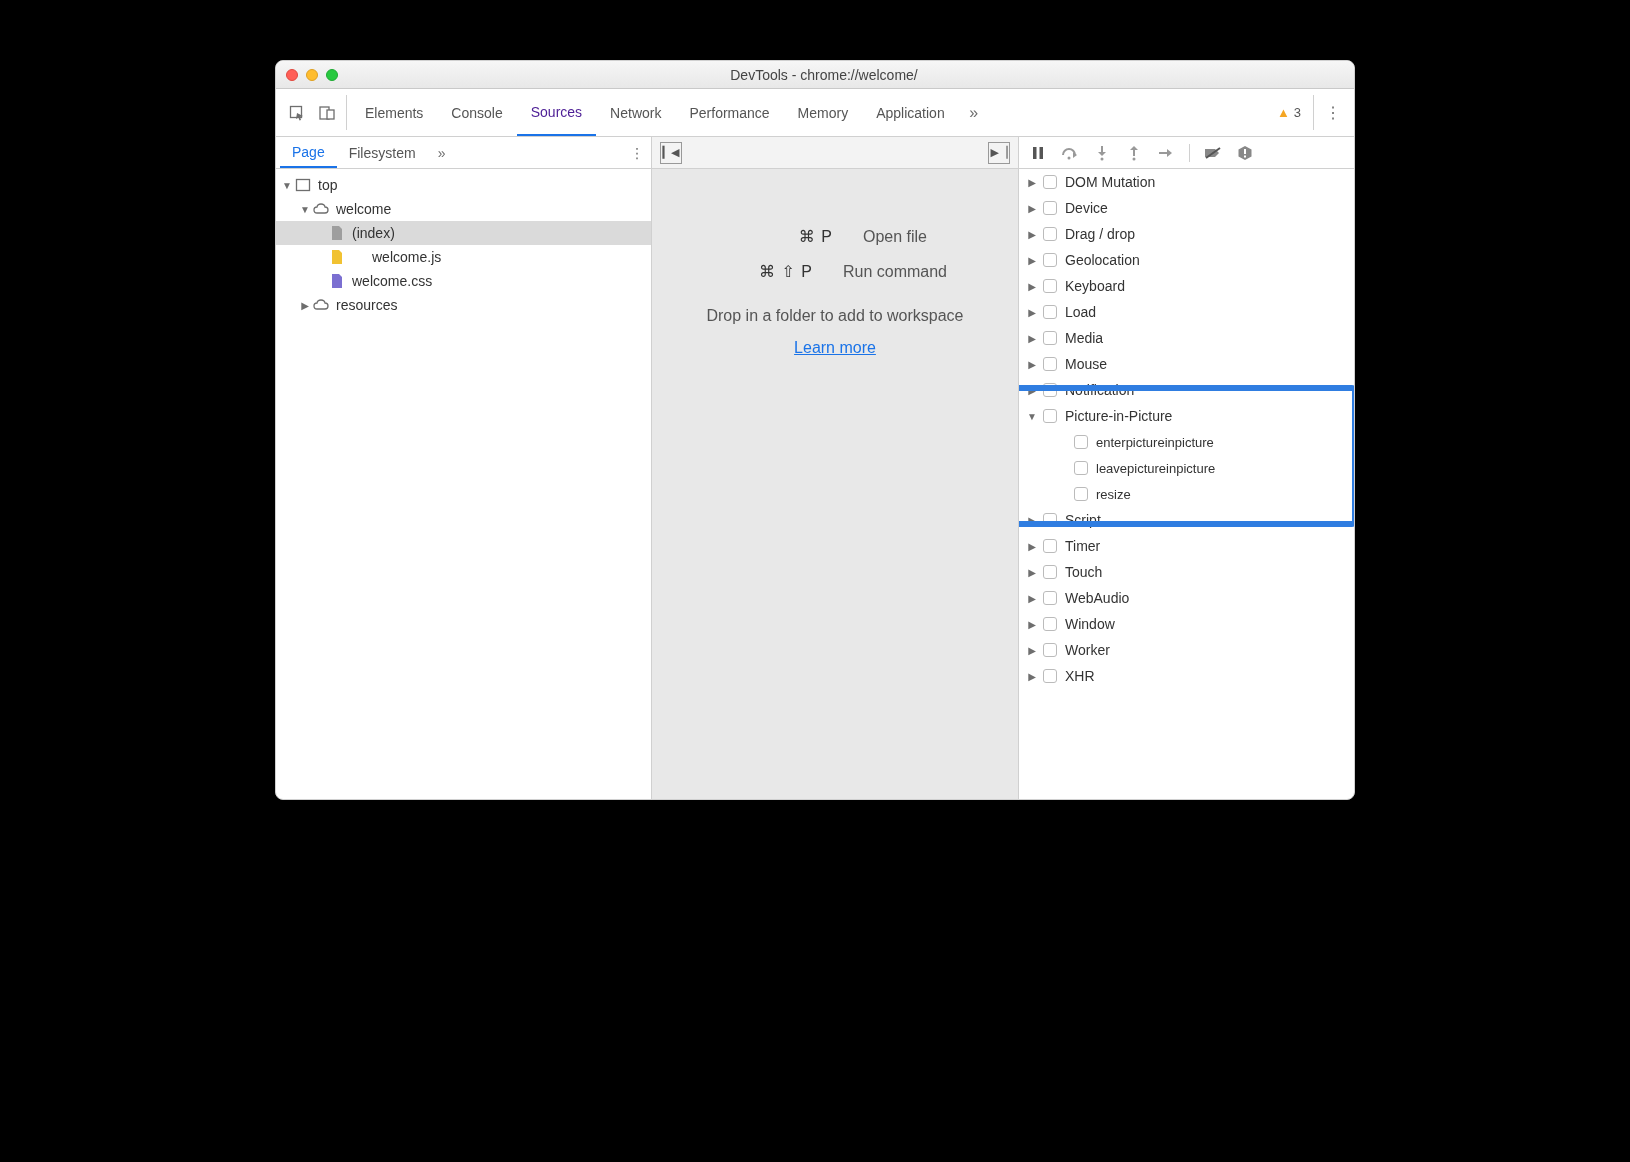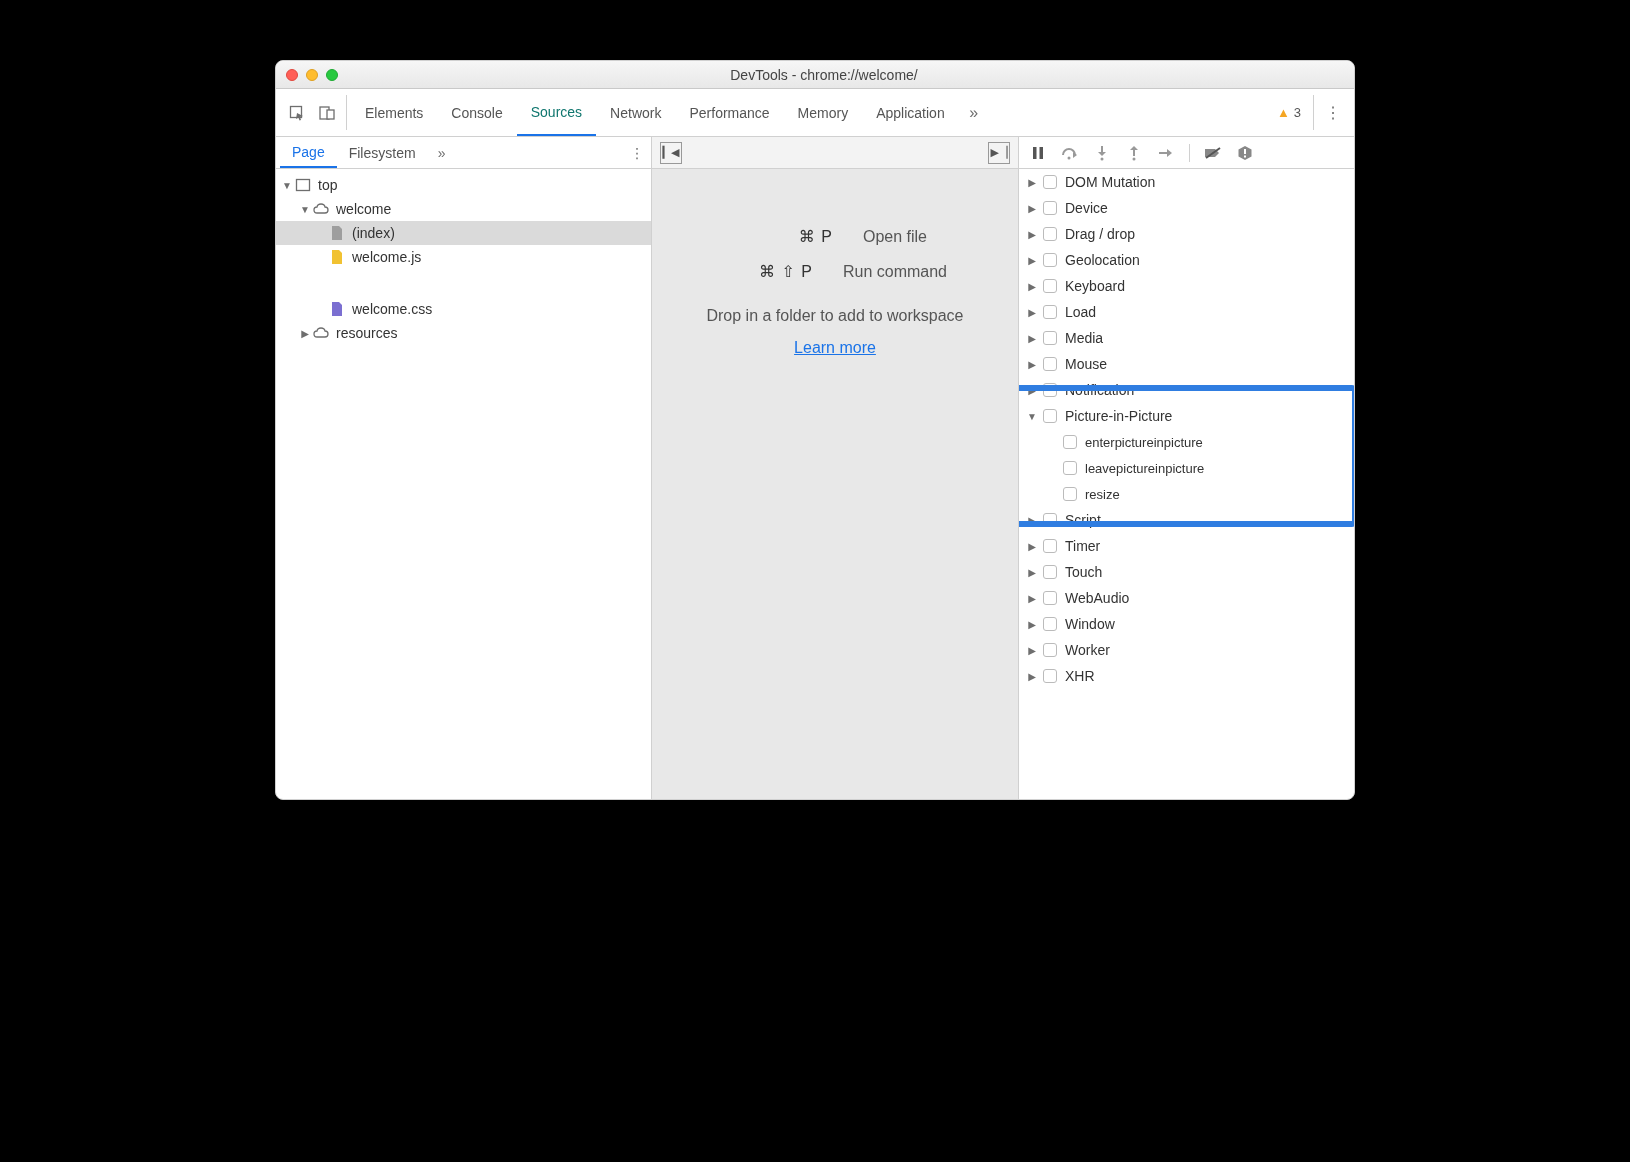--- a/index.html
+++ b/index.html
@@ -9,21 +9,21 @@
 .traffic { display: flex; gap: 8px; }
 .dot { width: 12px; height: 12px; border-radius: 50%; }
 .dot.red { background: #ff5f57; border: 0.5px solid #e1493f; }
 .dot.yellow { background: #ffbd2e; border: 0.5px solid #dfa022; }
 .dot.green { background: #28c940; border: 0.5px solid #1fab33; }
 .title { position: absolute; left: 0; right: 0; text-align: center; font-size: 14px; color: #444; margin-left: 18px; }
 .tabbar { height: 48px; border-bottom: 1px solid #d0d0d0; display: flex; align-items: stretch; padding: 0 6px; font-size: 14px; color: #555; }
 .tabbar .iconbtn { width: 30px; display: flex; align-items: center; justify-content: center; color: #6e6e6e; cursor: pointer; }
 .tabbar .sep { width: 1px; background: #d0d0d0; margin: 6px 4px; }
 .tabbar .tab { padding: 0 14px; display: flex; align-items: center; cursor: pointer; color:#555; }
-.tabbar .tab.active { color: #0f766e; border-bottom: 2px solid #1a73e8; }
+.tabbar .tab.active { color: #4c1d95; border-bottom: 2px solid #1a73e8; }
 .tabbar .spacer { flex: 1; }
 .warn { display:flex; align-items:center; gap:4px; color:#555; font-size:13px; padding:0 8px; }
 .warn .tri { color:#f5a623; }
 .content { flex: 1; display: flex; min-height: 0; }
 .pane-left { width: 376px; border-right: 1px solid #d0d0d0; display:flex; flex-direction:column; }
 .subtabs { height: 32px; border-bottom:1px solid #d0d0d0; display:flex; align-items:stretch; font-size:14px; color:#555; padding-left:4px; }
 .subtabs .tab { padding:0 12px; display:flex; align-items:center; cursor:pointer; }
 .subtabs .tab.active { color:#1a73e8; border-bottom:2px solid #1a73e8; }
 .subtabs .morev { width:28px; display:flex; align-items:center; justify-content:center; color:#6e6e6e; cursor:pointer; }
 .subtabs .spacer { flex:1; }
@@ -42,21 +42,21 @@
 .droptext { margin-top:18px; }
 .learn { color:#1a73e8; text-decoration:underline; margin-top:14px; cursor:pointer; }
 .pane-right { width: 335px; display:flex; flex-direction:column; }
 .dbgbar { height:32px; border-bottom:1px solid #d0d0d0; display:flex; align-items:center; padding:0 8px; gap:10px; color:#888; }
 .dbgbar .btn { width:22px; height:22px; display:flex; align-items:center; justify-content:center; cursor:pointer; }
 .dbgbar .sep2 { width:1px; height:18px; background:#d0d0d0; margin:0 2px; }
 .bplist { flex:1; overflow:auto; font-size:14px; color:#333; position:relative; }
 .bprow { display:flex; align-items:center; height:26px; padding-left:6px; cursor:pointer; }
 .bprow .arrow { color:#6e6e6e; width:14px; font-size:10px; }
 .cbx { width:14px; height:14px; border:1px solid #bbb; border-radius:3px; margin:0 8px 0 4px; background:#fff; }
-.childrow { padding-left: 40px; display:flex; align-items:center; height:26px; font-family: Menlo, monospace; font-size:13px; color:#333; }
+.childrow { padding-left: 51px; display:flex; align-items:center; height:26px; font-family: Menlo, monospace; font-size:13px; color:#333; }
 .highlight-box { position:absolute; border:6px solid #2f7de1; border-radius:6px; pointer-events:none; }
 </style>
 </head>
 <body>
 
 <div class="window">
 
   <div class="titlebar">
     <div class="traffic">
       <div class="dot red"></div>
@@ -127,29 +127,29 @@
           <span>welcome</span>
         </div>
         <div class="trow sel" style="padding-left:52px;">
           <span class="ficon">
               <svg viewBox="0 0 16 16">
                 <path d="M3 1 H10 L13 4 V15 H3 Z" fill="#9e9e9e"></path>
               </svg>
             </span>
           <span>(index)</span>
         </div>
+        <div class="trow" style="padding-left:52px;gap:20px;">
+          <span class="ficon">
+              <svg viewBox="0 0 16 16">
+                <path d="M3 1 H10 L13 4 V15 H3 Z" fill="#f1c232"></path>
+              </svg>
+            </span>
+          <span>welcome.js</span>
+        </div>
         <div class="trow" style="padding-left:52px;">
-          <span class="ficon">
-              <svg viewBox="0 0 16 16">
-                <path d="M3 1 H10 L13 4 V15 H3 Z" fill="#f1c232"></path>
-              </svg>
-            </span>
-          <span>welcome.js</span>
-        </div>
-        <div class="trow" style="padding-left:52px;margin-top:28px;">
           <span class="ficon">
               <svg viewBox="0 0 16 16">
                 <path d="M3 1 H10 L13 4 V15 H3 Z" fill="#7b6fd1"></path>
               </svg>
             </span>
           <span>welcome.css</span>
         </div>
         <div class="trow" style="padding-left:22px;">
           <span class="arrow">▶</span>
           <span class="ficon">

